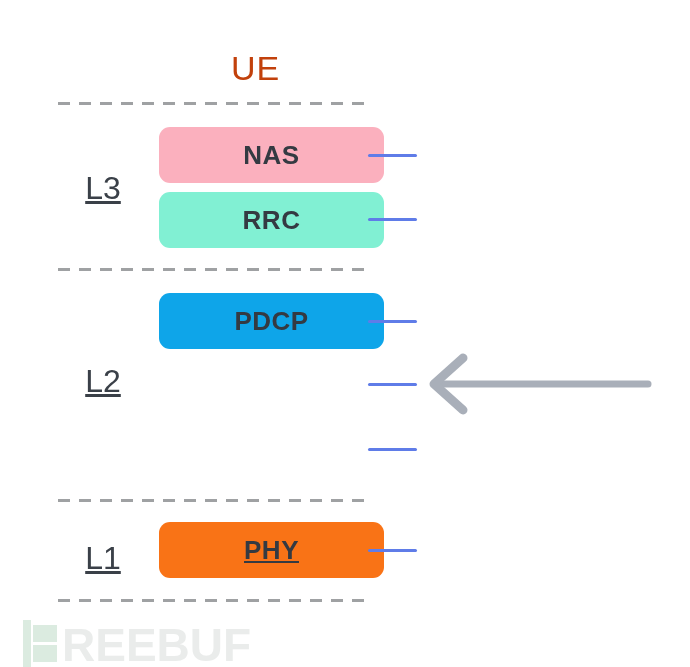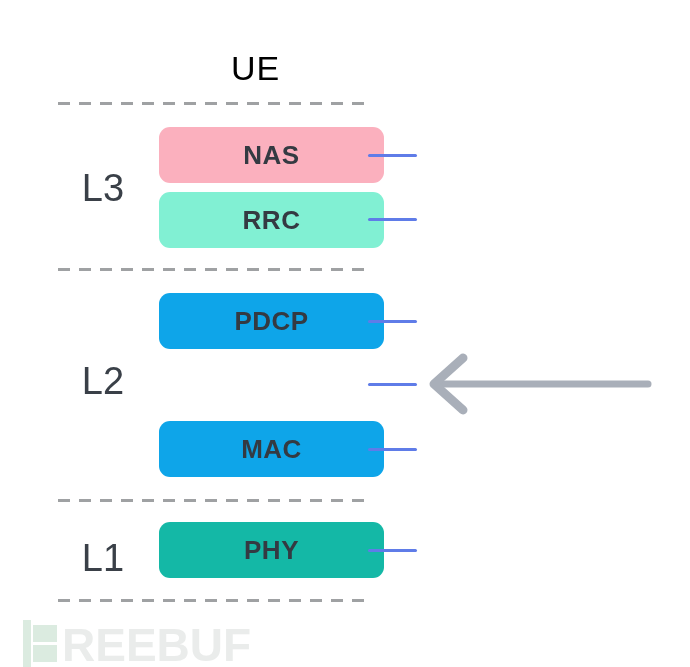--- a/index.html
+++ b/index.html
@@ -2,39 +2,39 @@
 <html><head>
 <meta charset="utf-8">
 <style>
   html,body{margin:0;padding:0;background:#fff;}
   .canvas{
     position:relative;width:690px;height:667px;background:#FFFFFF;overflow:hidden;
     font-family:"Liberation Sans", sans-serif;color:#3A4048;
   }
   .title{
     position:absolute;left:143px;top:48px;width:225px;height:40px;line-height:40px;
-    text-align:center;font-size:34px;font-weight:500;letter-spacing:1px;color:#000000;
+    text-align:center;font-size:34px;font-weight:500;letter-spacing:1px;color:#c2410c;
   }
   .dash{
     position:absolute;left:58px;width:310px;height:3px;
     background:repeating-linear-gradient(to right,#9FA1A3 0 12px,transparent 12px 21px);
   }
   .layer-label{
     position:absolute;left:58px;width:90px;height:48px;line-height:48px;
-    text-align:center;font-size:38px;font-weight:500;color:#3A4048;
+    text-align:center;font-size:32px;font-weight:500;color:#3A4048;text-decoration:underline;
   }
   .pbox{
     position:absolute;left:143px;width:225px;height:56px;border-radius:11px;
     display:flex;align-items:center;justify-content:center;
     font-size:26px;font-weight:700;letter-spacing:0.5px;color:#343A42;margin-left:16px;
   }
   .pink{background:#FBB0BE;}
   .mint{background:#81F0D3;}
   .yellow{background:#0ea5e9;}
-  .periwinkle{background:#14b8a6;}
+  .periwinkle{background:#f97316;text-decoration:underline;}
   .stub{
     position:absolute;left:368px;width:49px;height:3px;background:#5F7CE8;border-radius:2px;
   }
   .arrow-wrap{position:absolute;left:425px;top:348px;width:230px;height:72px;}
   .watermark{position:absolute;left:0;top:612px;width:260px;height:55px;}
   .wm-bar{position:absolute;left:23px;top:8px;width:8px;height:47px;background:#DBEBE0;}
   .wm-ftop{position:absolute;left:33px;top:13px;width:24px;height:17px;background:#DBEBE0;}
   .wm-fbot{position:absolute;left:33px;top:33px;width:24px;height:17px;background:#DBEBE0;}
   .wm-text{
     position:absolute;left:62px;top:10px;font-size:46px;font-weight:700;line-height:46px;
@@ -53,21 +53,20 @@
   <div class="dash" style="top:499px"></div>
   <div class="dash" style="top:599px"></div>
 
   <div class="layer-label" style="top:164px">L3</div>
   <div class="layer-label" style="top:357px">L2</div>
   <div class="layer-label" style="top:534px">L1</div>
 
   <div class="pbox pink" style="top:127px">NAS</div>
   <div class="pbox mint" style="top:192px">RRC</div>
   <div class="pbox yellow" style="top:293px">PDCP</div>
-  <div class="pbox yellow" style="top:421px">MAC</div>
   <div class="pbox periwinkle" style="top:522px">PHY</div>
 
   <div class="stub" style="top:154px"></div>
   <div class="stub" style="top:218px"></div>
   <div class="stub" style="top:320px"></div>
   <div class="stub" style="top:383px"></div>
   <div class="stub" style="top:448px"></div>
   <div class="stub" style="top:549px"></div>
 
   <div class="arrow-wrap">

